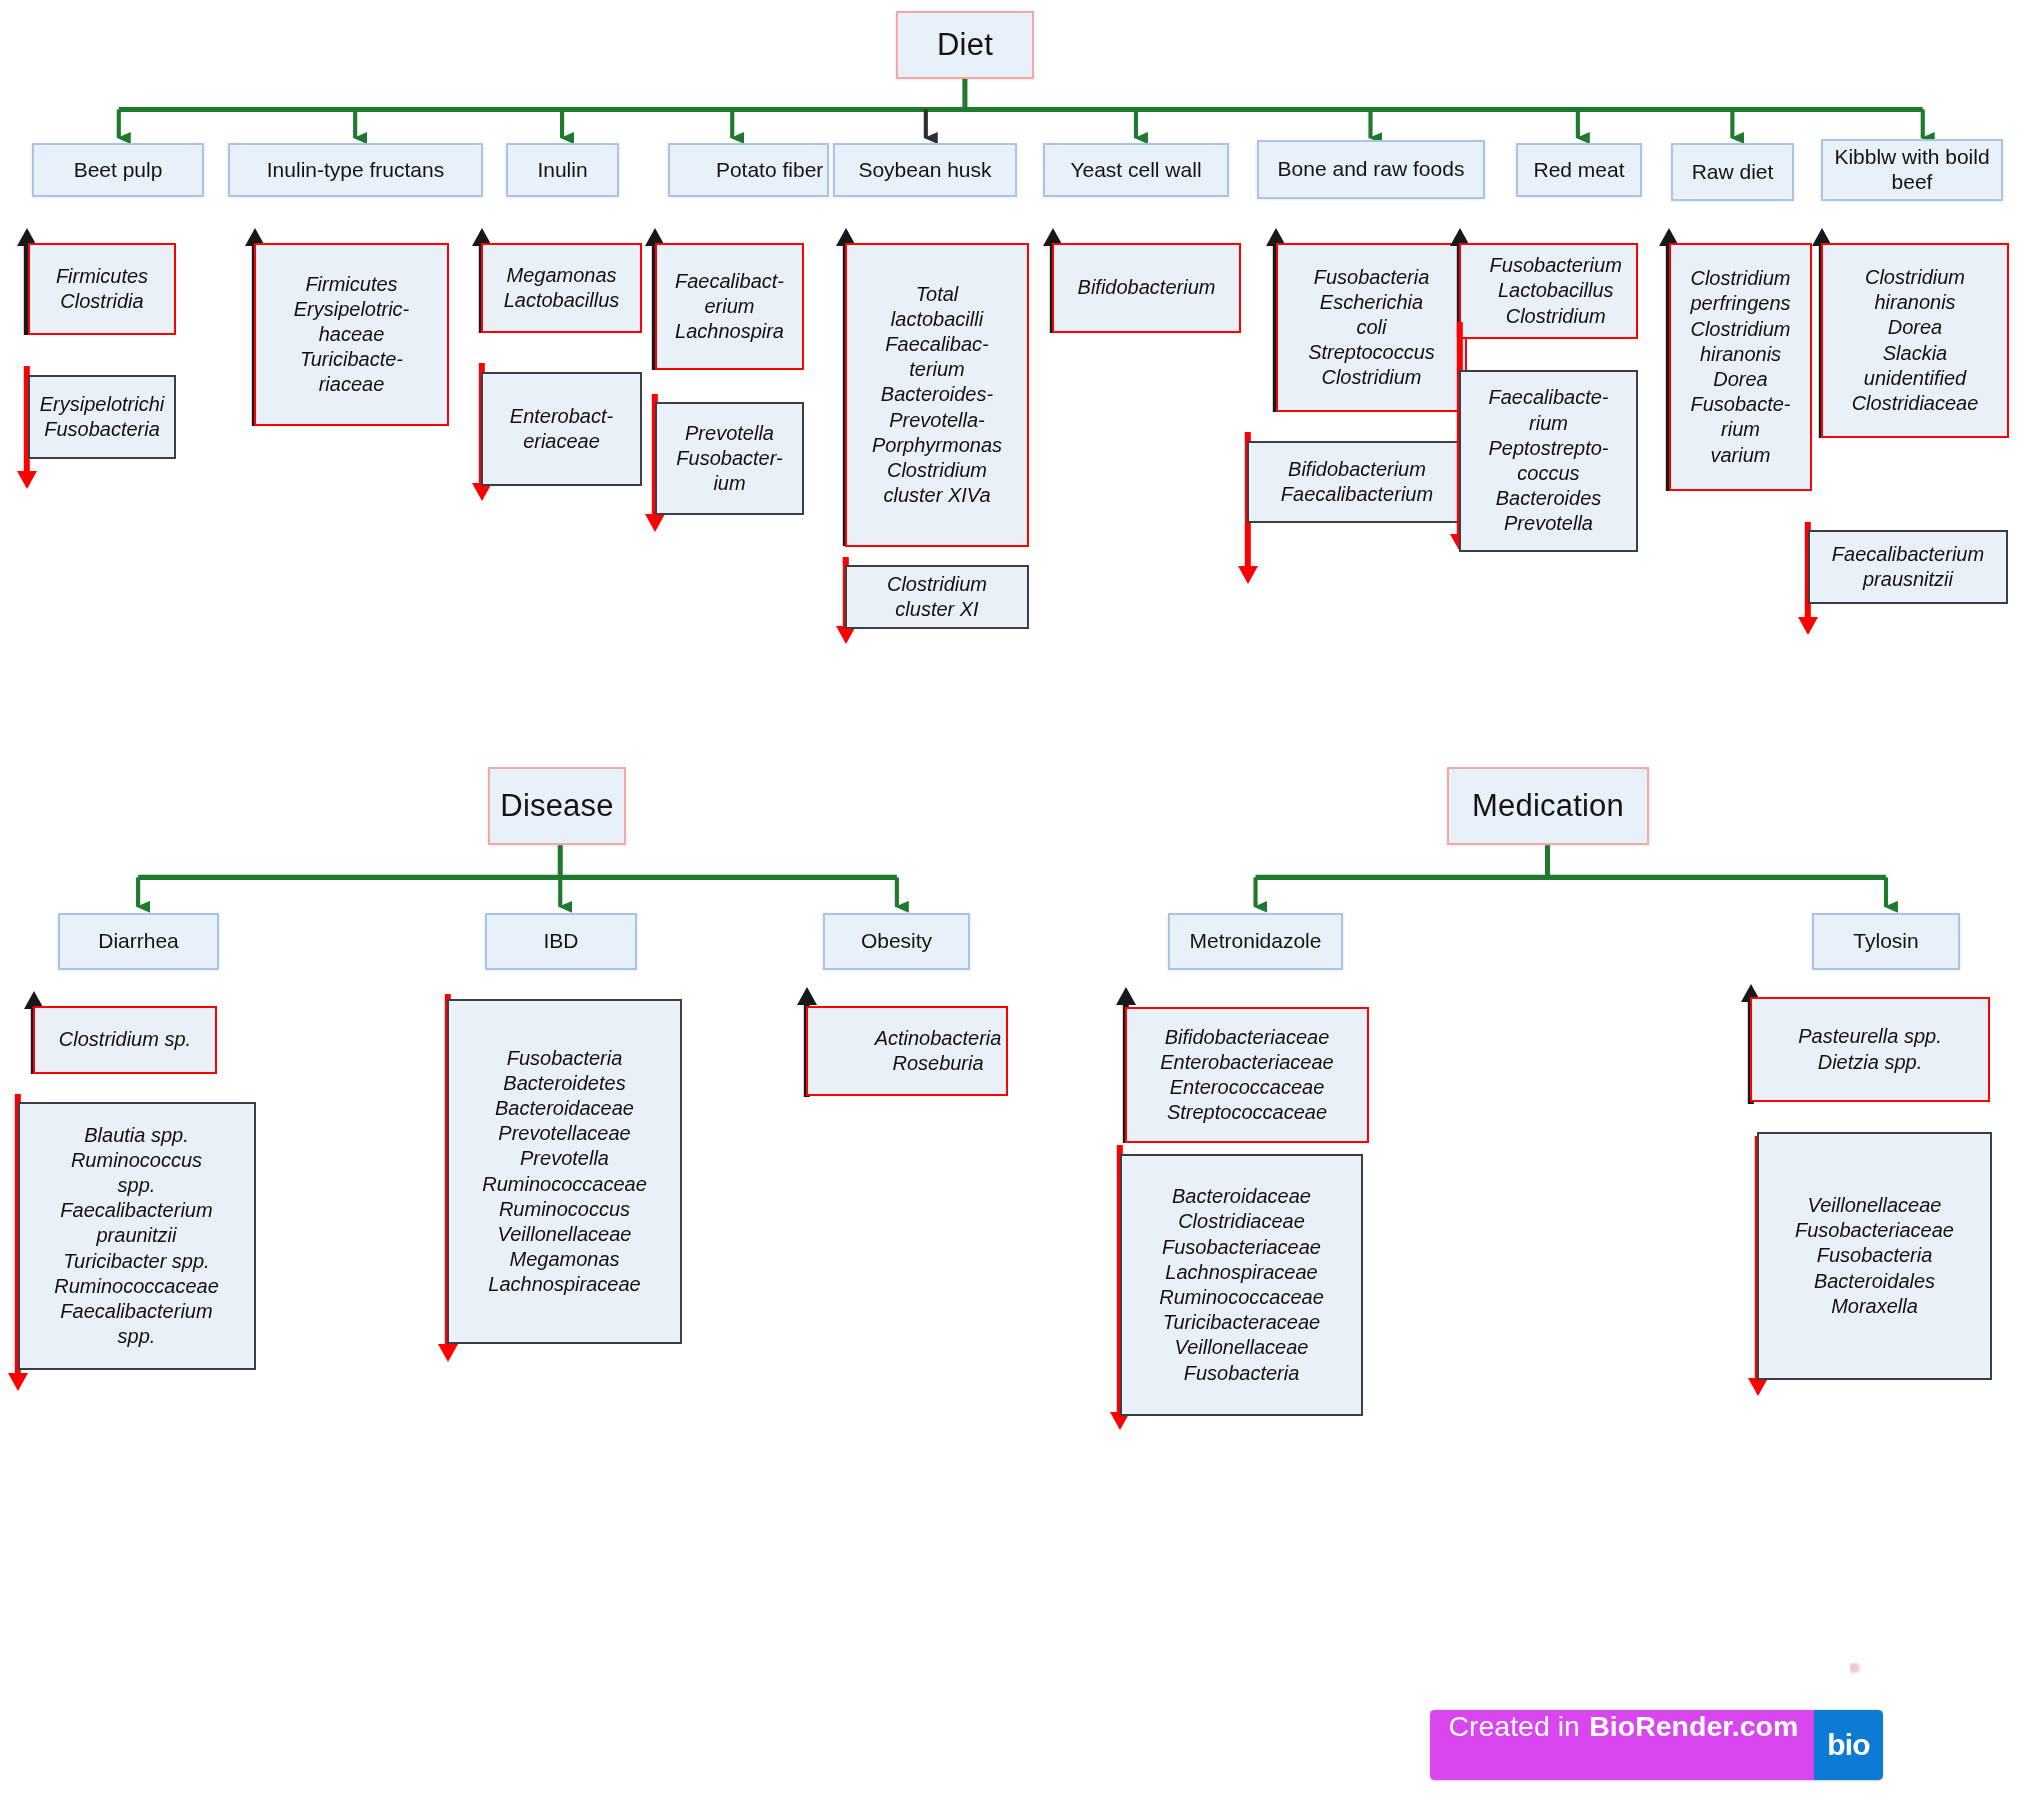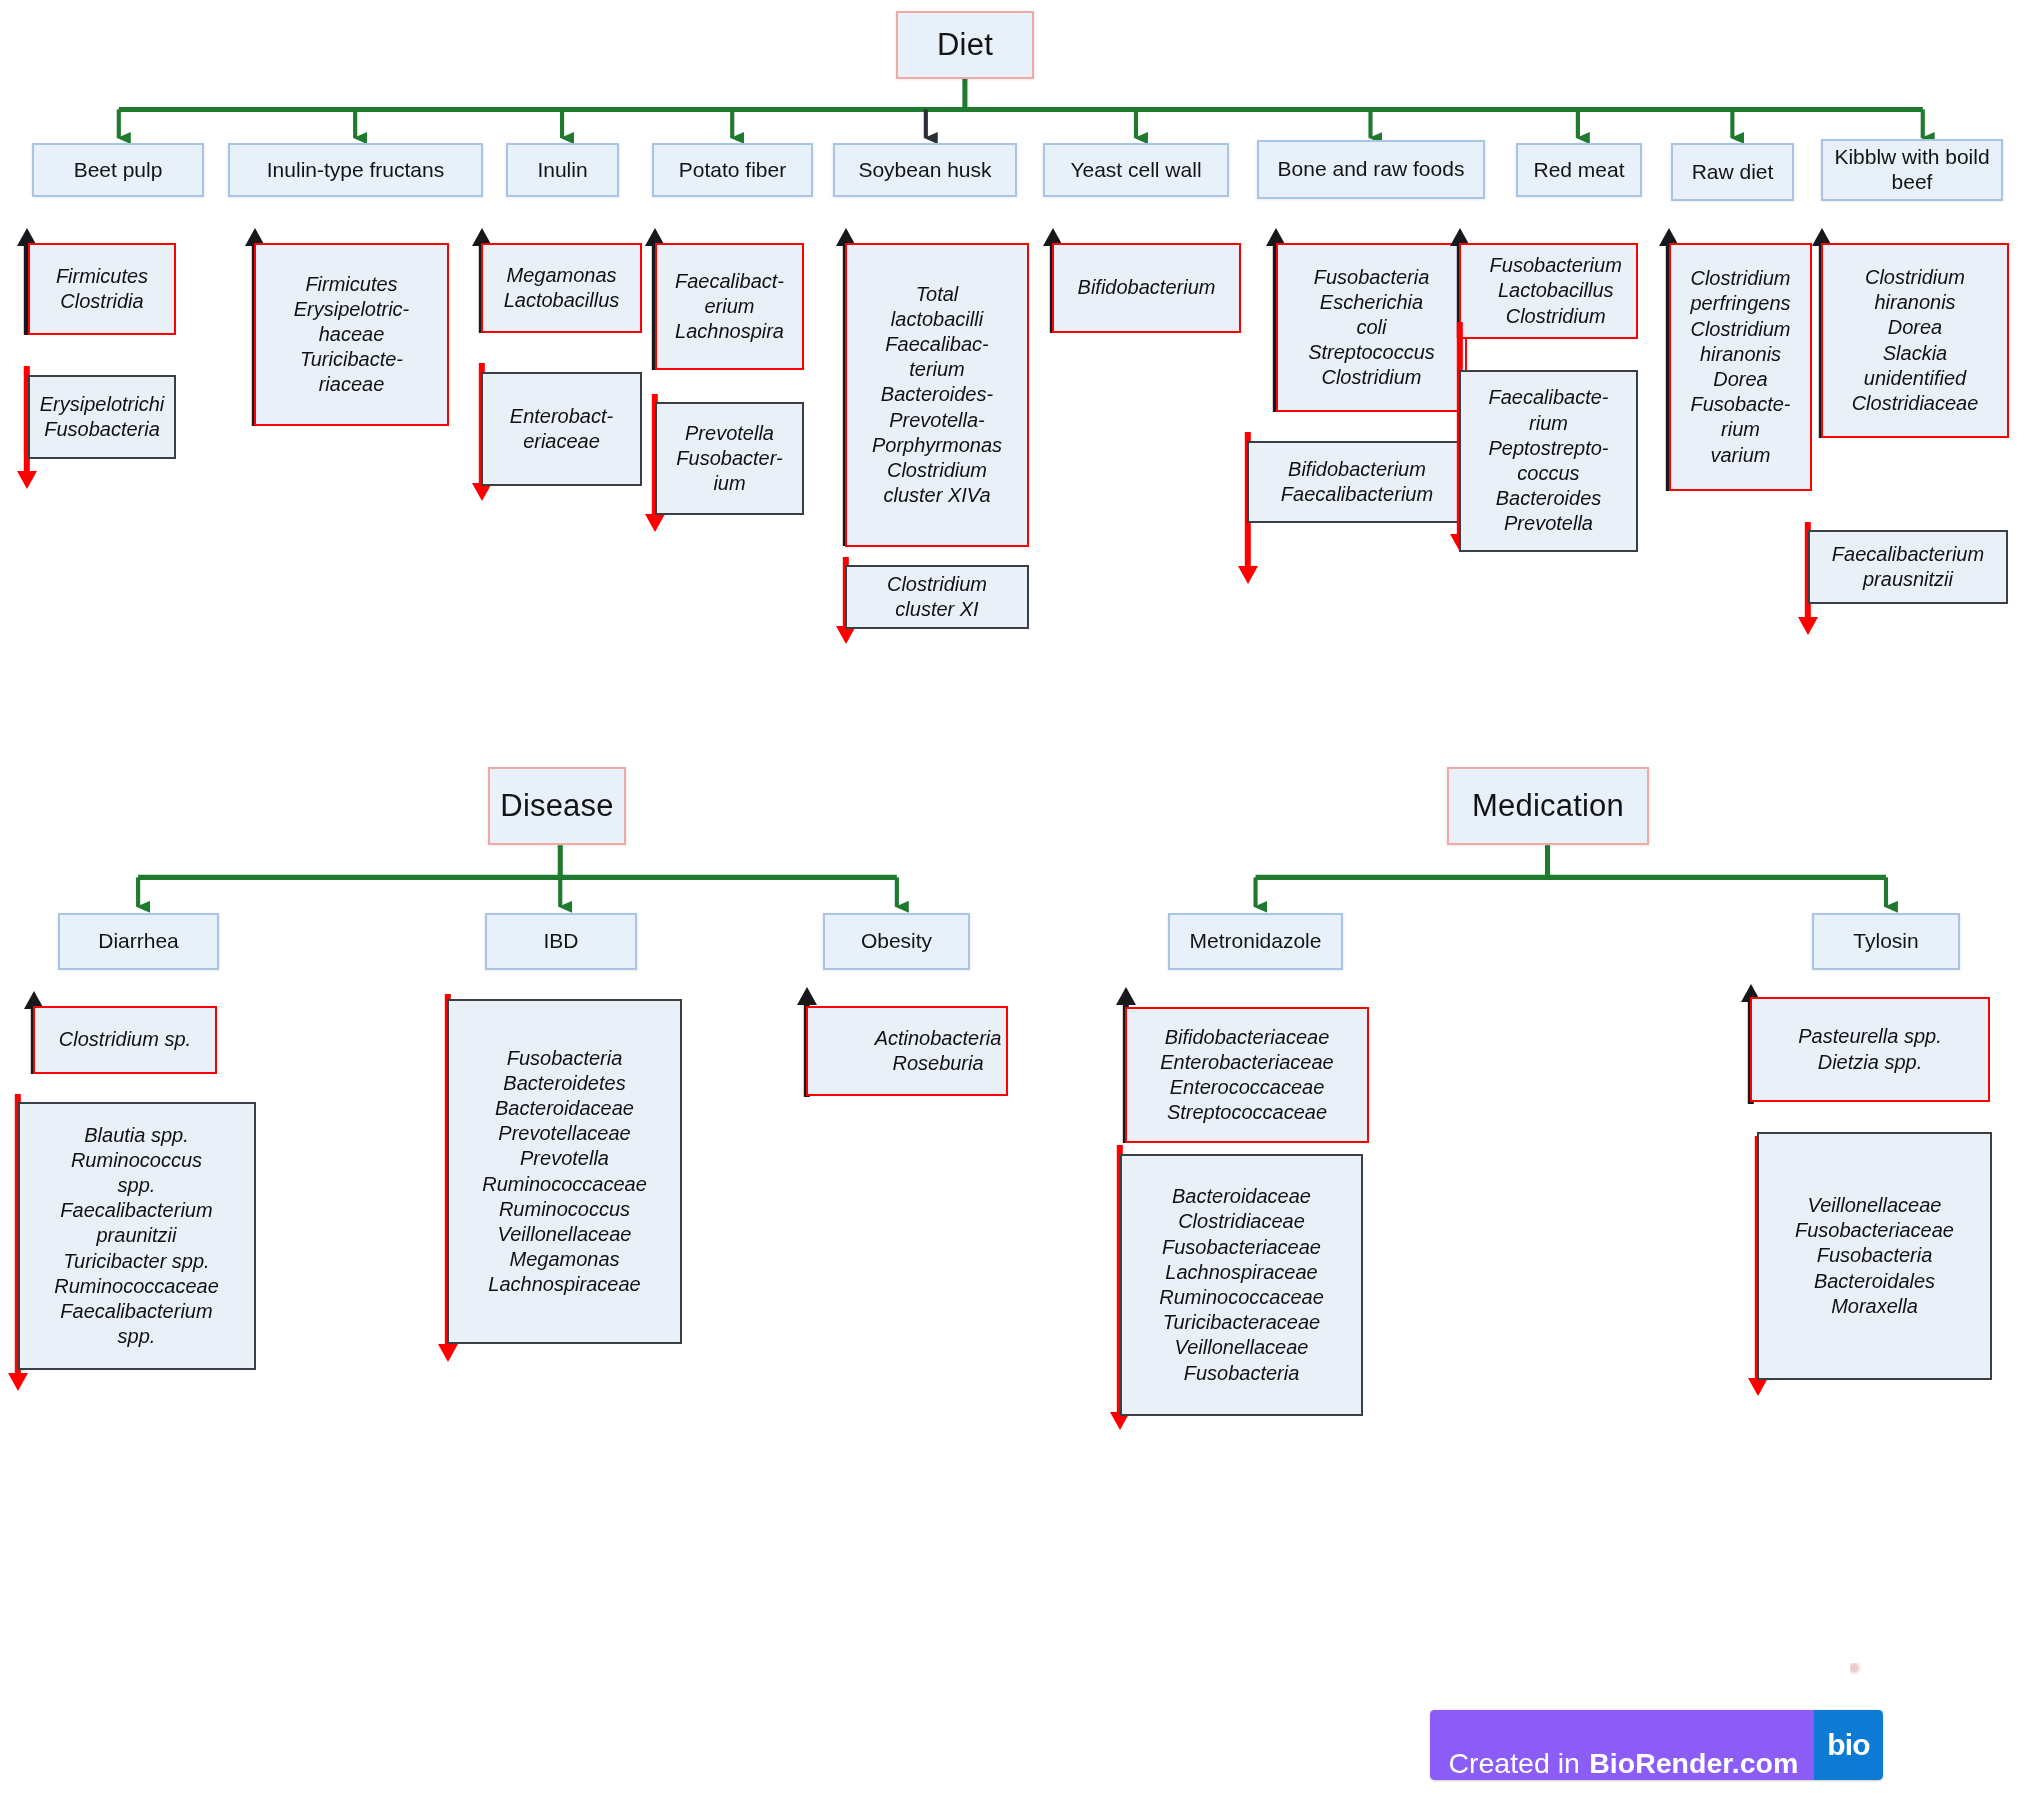--- a/index.html
+++ b/index.html
@@ -79,22 +79,22 @@
   
   #biorender{
     position:absolute;
     display:flex;
     align-items:stretch;
     border-radius:4.6px;
     overflow:hidden;
     box-shadow:0 0.9px 2.3px rgba(0,0,0,.2);
   }
   #biorender .txt{
-    background:#8b5cf6;color:#fff;
-    display:flex;align-items:flex-end;
+    background:#d946ef;color:#fff;
+    display:flex;align-items:flex-start;
     padding:0 15.6px 0 18.4px;
     font-size:28.5px;
     white-space:nowrap;
   }
   #biorender .txt b{font-weight:700;margin-left:.33em;}
   #biorender .logo{
     background:#0d7ad4;color:#fff;
     display:flex;align-items:center;justify-content:center;
     width:69px;
     font-size:30px;font-weight:700;
@@ -163,21 +163,21 @@
 
   <div class="node cat-box" style="left:32px;top:143px;width:172px;height:54px;">
     <span>Beet pulp</span>
   </div>
   <div class="node cat-box" style="left:228px;top:143px;width:255px;height:54px;">
     <span>Inulin-type fructans</span>
   </div>
   <div class="node cat-box" style="left:506px;top:143px;width:113px;height:54px;">
     <span>Inulin</span>
   </div>
-  <div class="node cat-box" style="left:652px;top:143px;width:161px;height:54px;">
+  <div class="node cat-box" style="left:668px;top:143px;width:161px;height:54px;justify-content:flex-end;">
     <span>Potato fiber</span>
   </div>
   <div class="node cat-box" style="left:833px;top:143px;width:184px;height:54px;">
     <span>Soybean husk</span>
   </div>
   <div class="node cat-box" style="left:1043px;top:143px;width:186px;height:54px;">
     <span>Yeast cell wall</span>
   </div>
   <div class="node cat-box" style="left:1257px;top:140px;width:228px;height:59px;">
     <span>Bone and raw foods</span>

